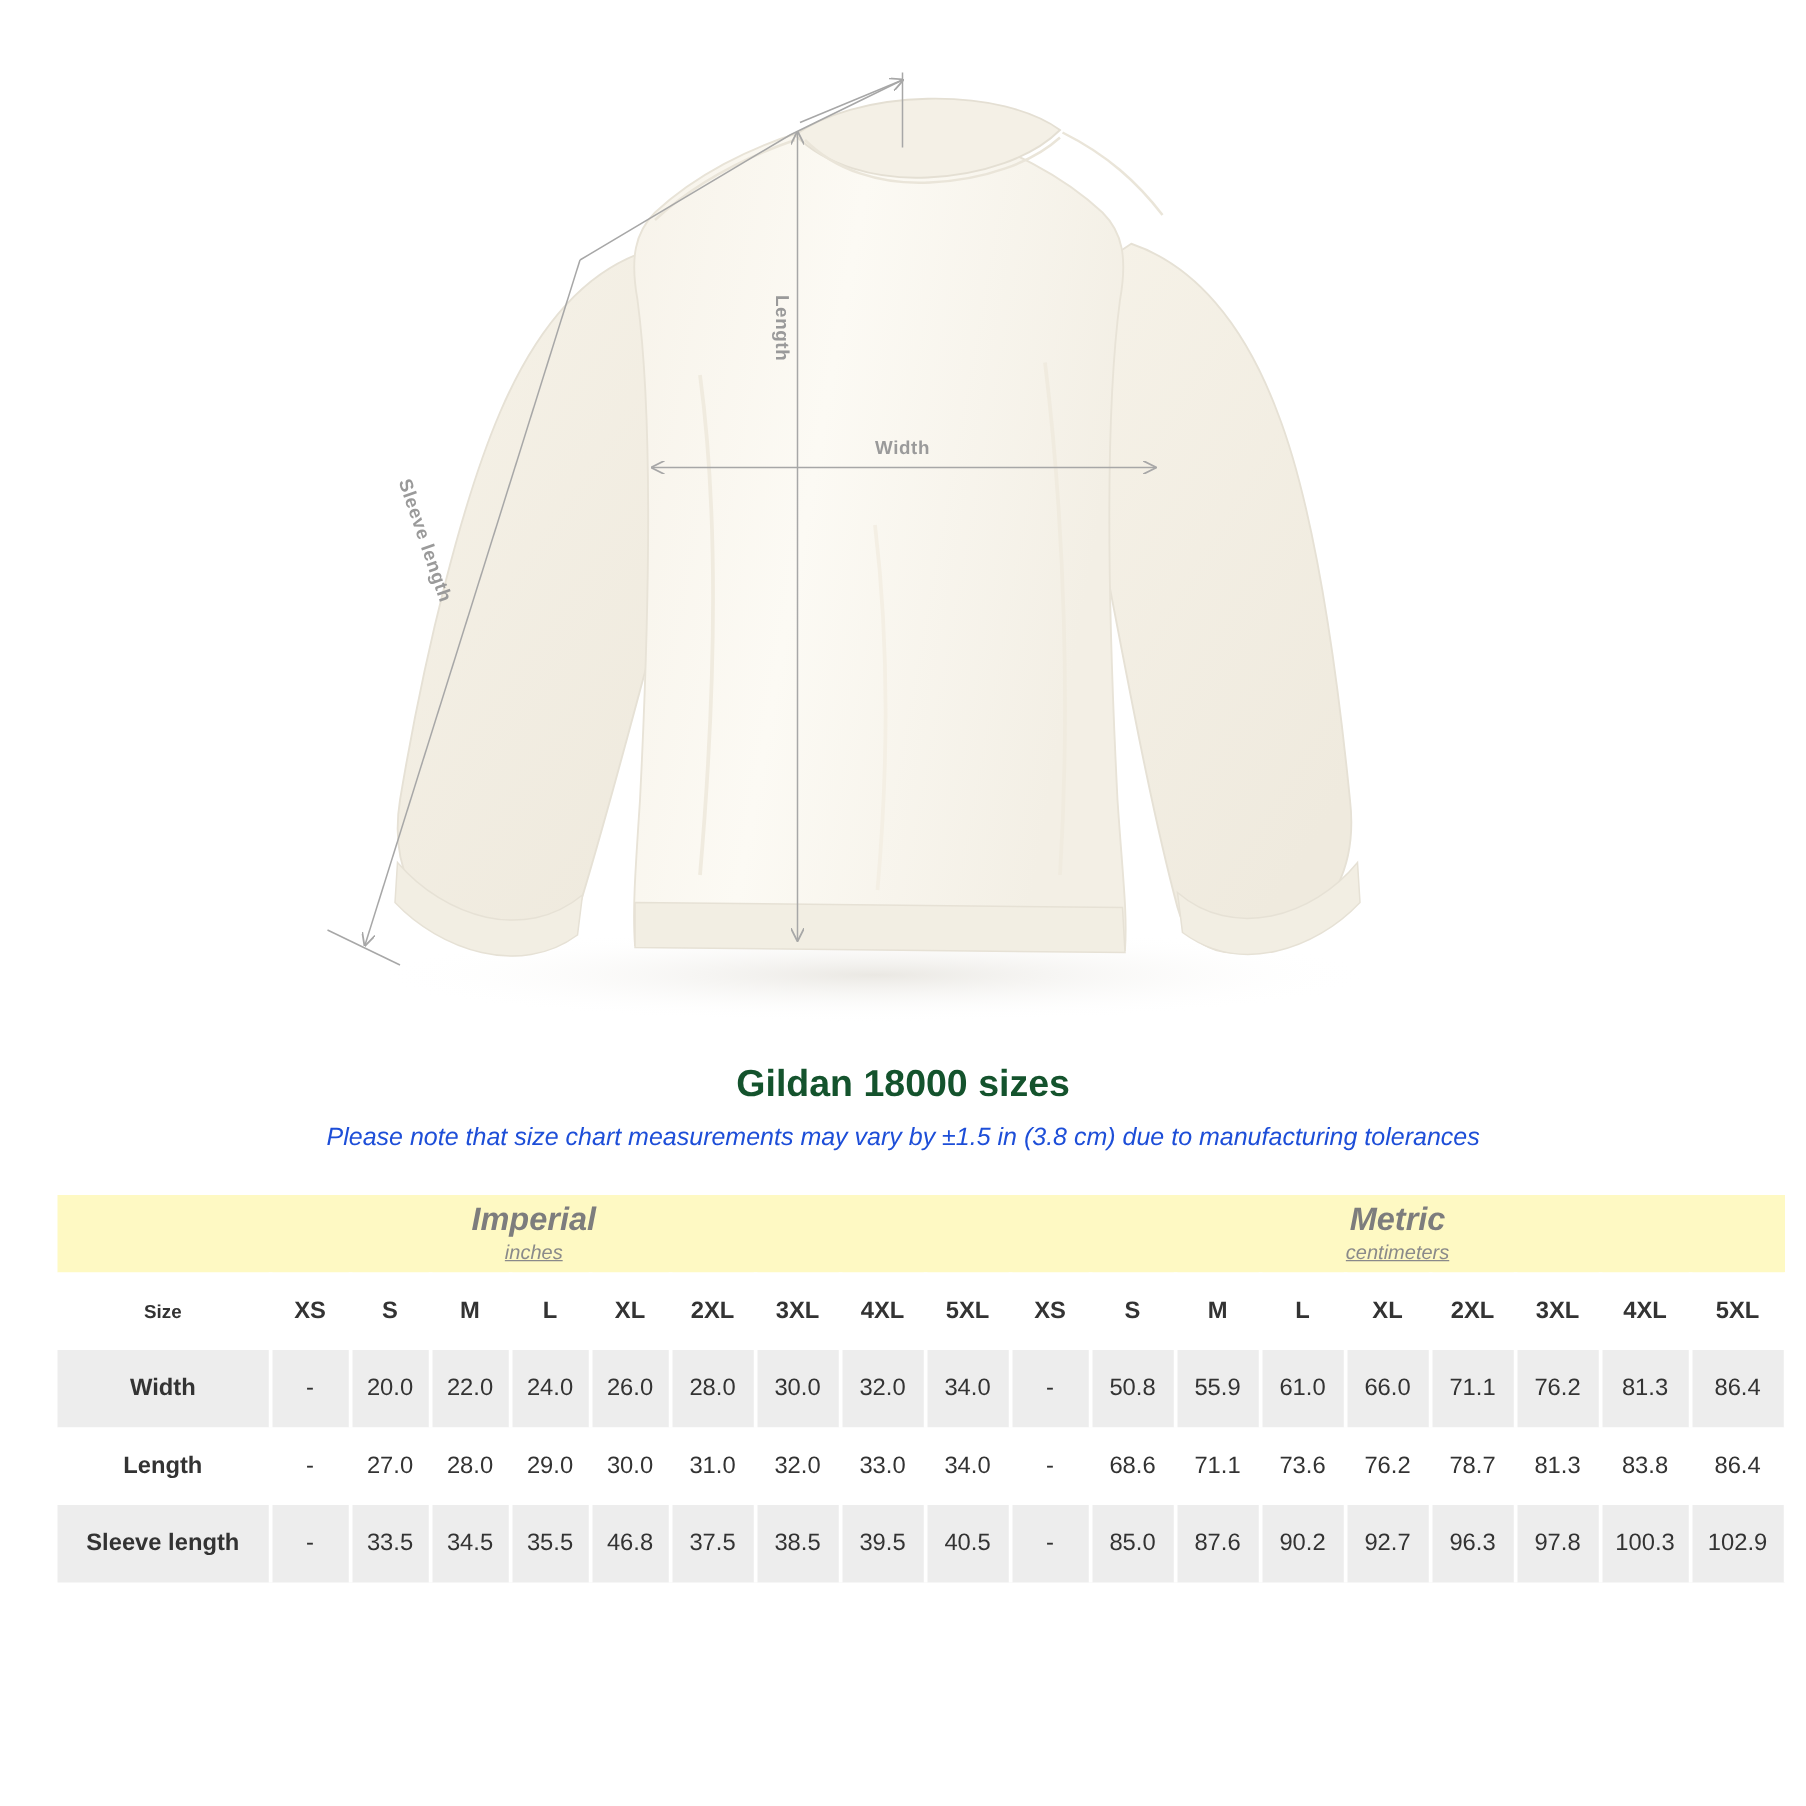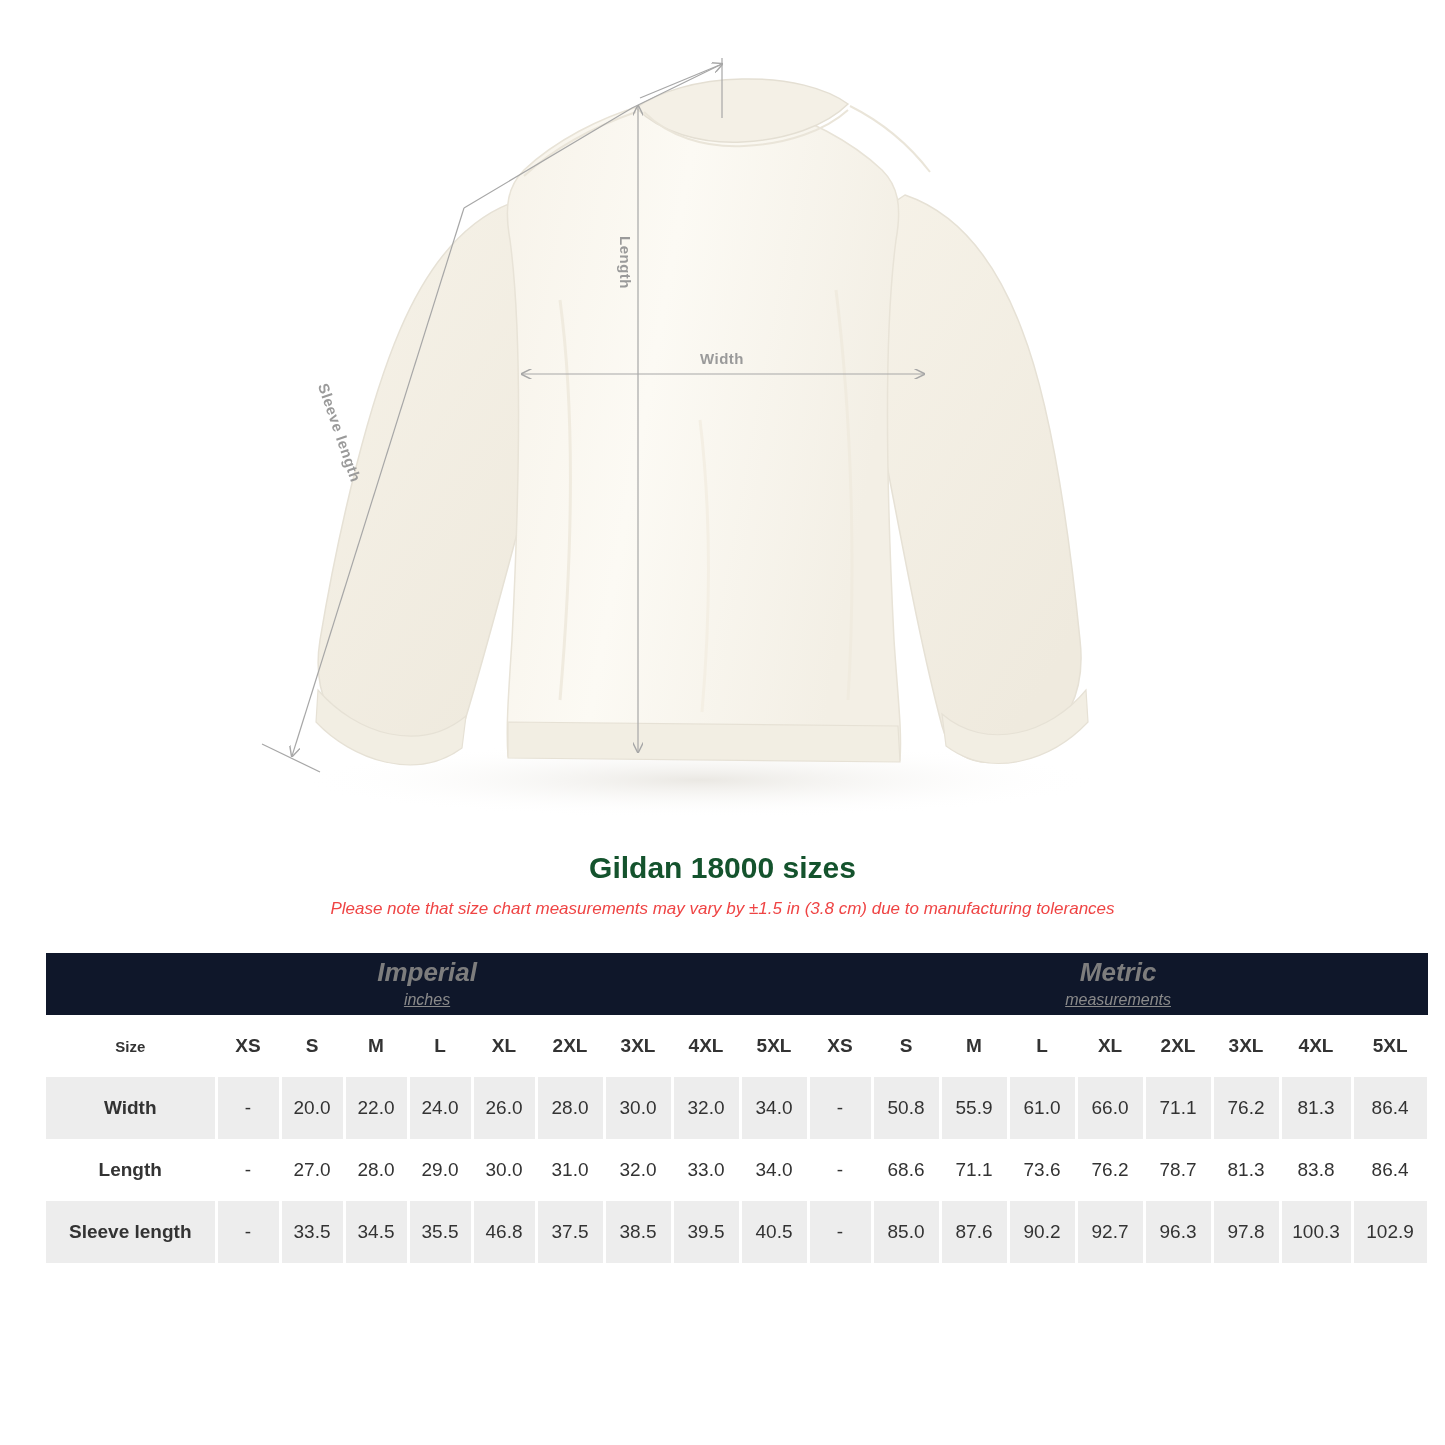--- a/index.html
+++ b/index.html
@@ -54,23 +54,23 @@
     text-align: center;
     margin-top: 16px;
   }
   .chart-title {
     font-size: 30px;
     font-weight: bold;
     color: #14532d;
     margin: 0 0 14px 0;
   }
   .chart-note {
-    font-size: 17px;
+    font-size: 20px;
     font-style: italic;
-    color: #ef4444;
+    color: #1d4ed8;
     margin: 0;
   }
 
   
   .table-wrap {
     margin: 34px 46px 0 46px;
   }
   table.size-table {
     width: 1353px;
     border-collapse: collapse;
@@ -80,21 +80,21 @@
     text-align: center;
     vertical-align: middle;
     font-size: 19px;
     color: #333333;
     border: 0;
     padding: 0;
     height: 62px;
   }
   
   .unit-head td {
-    background: #0f172a;
+    background: #fef9c3;
     height: 112px;
     padding-bottom: 4px;
   }
   .unit-name {
     font-size: 26px;
     font-style: italic;
     font-weight: bold;
     color: #7d7d7d;
     line-height: 1.25;
   }
@@ -253,21 +253,21 @@
       </colgroup>
       <tbody>
 
         <tr class="unit-head">
           <td colspan="10">
             <div class="unit-name">Imperial</div>
             <div class="unit-sub">inches</div>
           </td>
           <td colspan="9">
             <div class="unit-name">Metric</div>
-            <div class="unit-sub">measurements</div>
+            <div class="unit-sub">centimeters</div>
           </td>
         </tr>
 
         <tr class="size-head">
           <td class="rowlabel">Size</td>
           <td class="cell">XS</td>
           <td class="cell">S</td>
           <td class="cell">M</td>
           <td class="cell">L</td>
           <td class="cell">XL</td>

